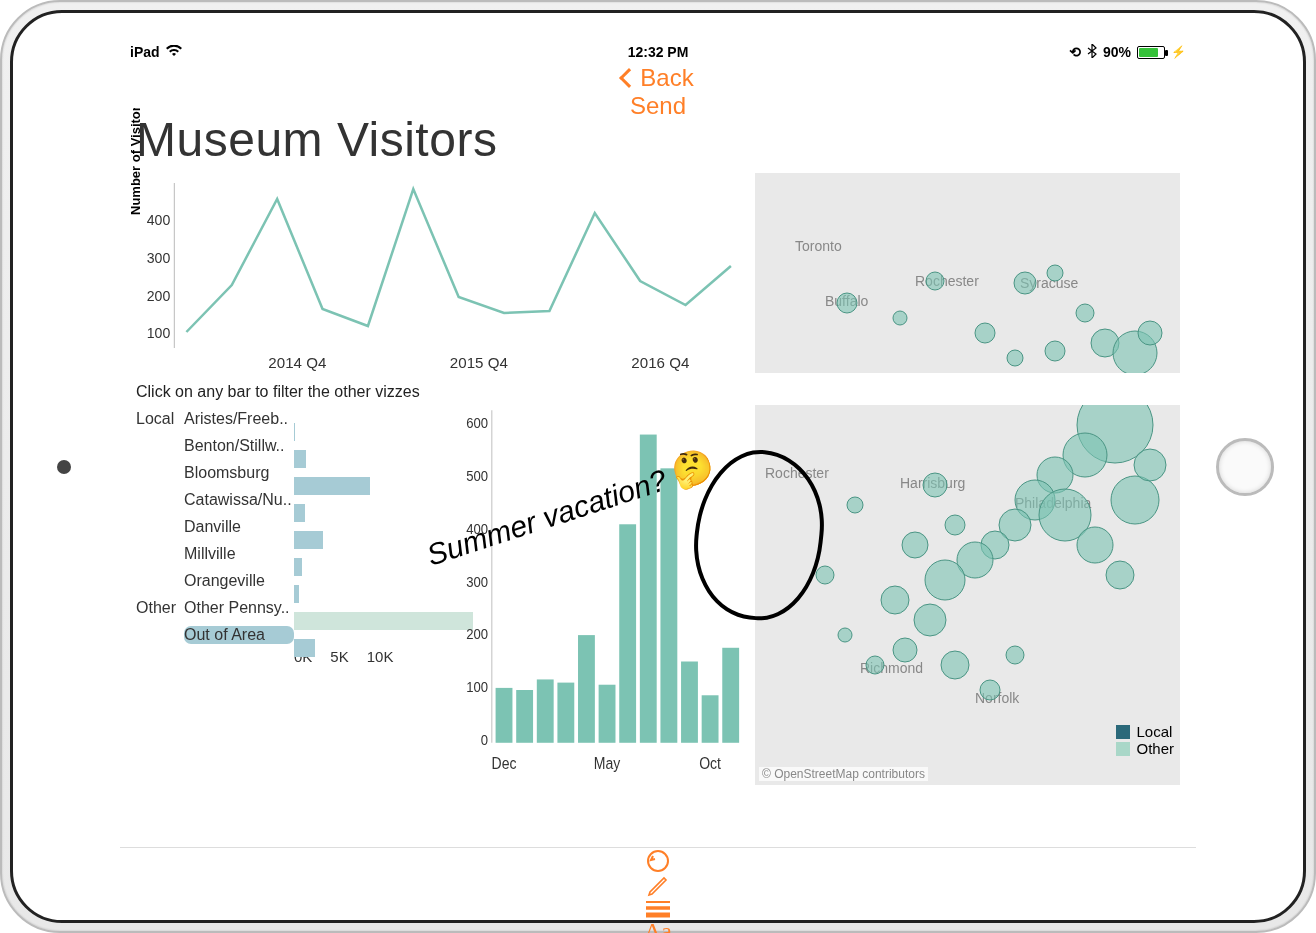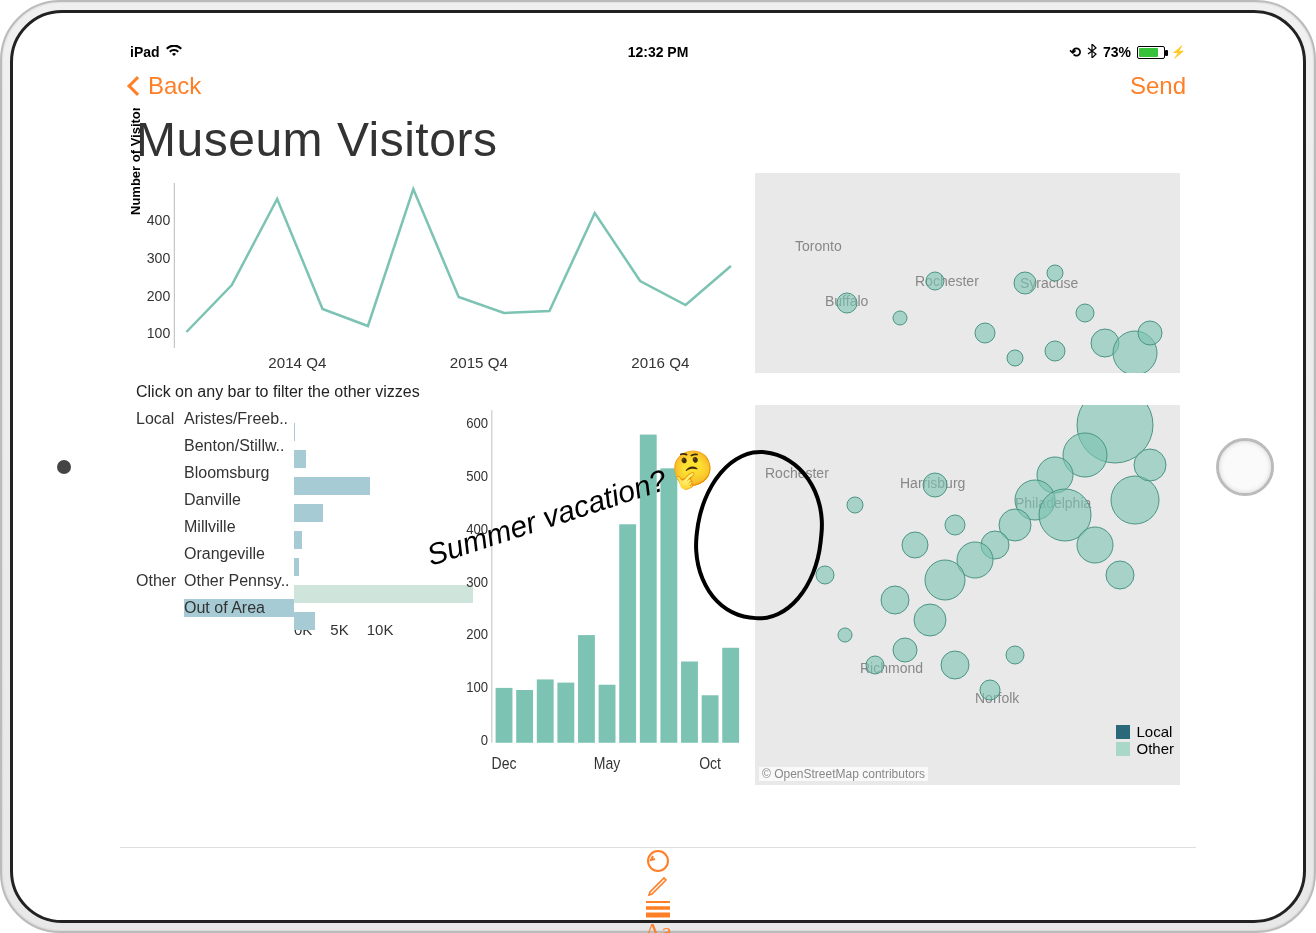--- a/index.html
+++ b/index.html
@@ -42,40 +42,40 @@
   }
   .status-bar .left, .status-bar .right { flex:1; display:flex; align-items:center; gap:6px; }
   .status-bar .center { flex:0; white-space:nowrap; }
   .status-bar .right { justify-content:flex-end; }
   .battery { position:relative; width:28px; height:13px; border:1px solid #000; border-radius:2px; }
   .battery::after { content:""; position:absolute; right:-4px; top:3px; width:3px; height:6px; background:#000; border-radius:1px; }
   .battery .fill { position:absolute; left:1px; top:1px; bottom:1px; width:72%; background:#36c23a; border-radius:1px; }
   
   .nav-bar {
     height:44px; display:flex; align-items:center; justify-content:space-between;
-    padding:0 10px; color:#ff7f27; font-size:24px;
+    padding:0 10px; color:#ff7f27; font-size:24px;flex-direction:column;
   }
   .nav-bar .back { display:flex; align-items:center; gap:2px; }
   .chevron-left { display:inline-block; width:14px; height:14px; border-left:3px solid #ff7f27; border-bottom:3px solid #ff7f27; transform:rotate(45deg); margin-right:2px;}
   
   .content { flex:1; padding:4px 16px 0 16px; position:relative; overflow:hidden; }
   .title { font-size:48px; font-weight:300; color:#333; margin-bottom:6px; letter-spacing:0.5px; }
   .row1 { display:flex; gap:14px; height:200px; }
   .linechart { flex:1; position:relative; }
   .maparea { width:425px; position:relative; }
   .ylabel { position:absolute; left:-8px; top:50%; transform:rotate(-90deg) translateX(50%); transform-origin:left top; font-size:13px; font-weight:600; white-space:nowrap; }
   .row2 { display:flex; gap:14px; margin-top:4px; position:relative; height:380px;}
   .hint { font-size:16px; color:#222; margin-top:10px; }
   .hbarchart { width:310px; display:flex; flex-direction:column; font-size:16px; }
   .hbar-row { display:flex; align-items:center; height:27px; }
   .hbar-cat { width:48px; font-size:16px; color:#333; }
   .hbar-lbl { width:110px; font-size:16px; color:#333; white-space:nowrap; overflow:hidden; text-overflow:ellipsis; }
   .hbar-track { flex:1; position:relative; }
   .hbar-fill { position:absolute; left:0; top:4px; height:18px; background:#a6cbd5; }
-  .hbar-row.highlight .hbar-lbl { background:#a6cbd5; }
+  .hbar-row.highlight .hbar-lbl { background:#a6cbd5;border-radius:7px; }
   .hbar-axis { display:flex; margin-left:158px; gap:18px; font-size:15px; color:#333; }
   .monthchart { flex:1; position:relative; }
   .mapfull { width:425px; position:relative; }
   .toolbar {
     height:46px; border-top:1px solid #ddd;
     display:flex; align-items:center; justify-content:space-around; color:#ff7f27;flex-direction:column;
   }
   .tool-icon { width:30px; height:30px; display:flex; align-items:center; justify-content:center; font-size:24px; }
   .circle-black { width:26px; height:26px; border-radius:50%; background:#000; }
   
@@ -112,21 +112,21 @@
         </span>
       </div>
       <div class="center">12:32 PM</div>
       <div class="right">
         <span>⟲</span>
         <span>
           <svg width="10" height="14" viewBox="0 0 10 14">
               <path d="M5 0 V14 L9 10 L1 4 M5 0 L9 4 L1 10" stroke="#000" stroke-width="1.2" fill="none"></path>
             </svg>
         </span>
-        <span>73%</span>
+        <span>90%</span>
         <span class="battery">
             <span class="fill"></span>
           </span>
         <span style="font-size:12px">⚡</span>
       </div>
     </div>
 
     <div class="nav-bar">
       <div class="back">
         <span class="chevron-left"></span>
@@ -203,20 +203,27 @@
               <div class="hbar-lbl">Benton/Stillw..</div>
               <div class="hbar-track">
                 <div class="hbar-fill" style="width:8%"></div>
               </div>
             </div>
           <div class="hbar-row">
               <div class="hbar-cat"></div>
               <div class="hbar-lbl">Bloomsburg</div>
               <div class="hbar-track">
                 <div class="hbar-fill" style="width:50%"></div>
+              </div>
+            </div>
+          <div class="hbar-row">
+              <div class="hbar-cat"></div>
+              <div class="hbar-lbl">Catawissa/Nu..</div>
+              <div class="hbar-track">
+                <div class="hbar-fill" style="width:7%"></div>
               </div>
             </div>
           <div class="hbar-row">
               <div class="hbar-cat"></div>
               <div class="hbar-lbl">Danville</div>
               <div class="hbar-track">
                 <div class="hbar-fill" style="width:19%"></div>
               </div>
             </div>
           <div class="hbar-row">

